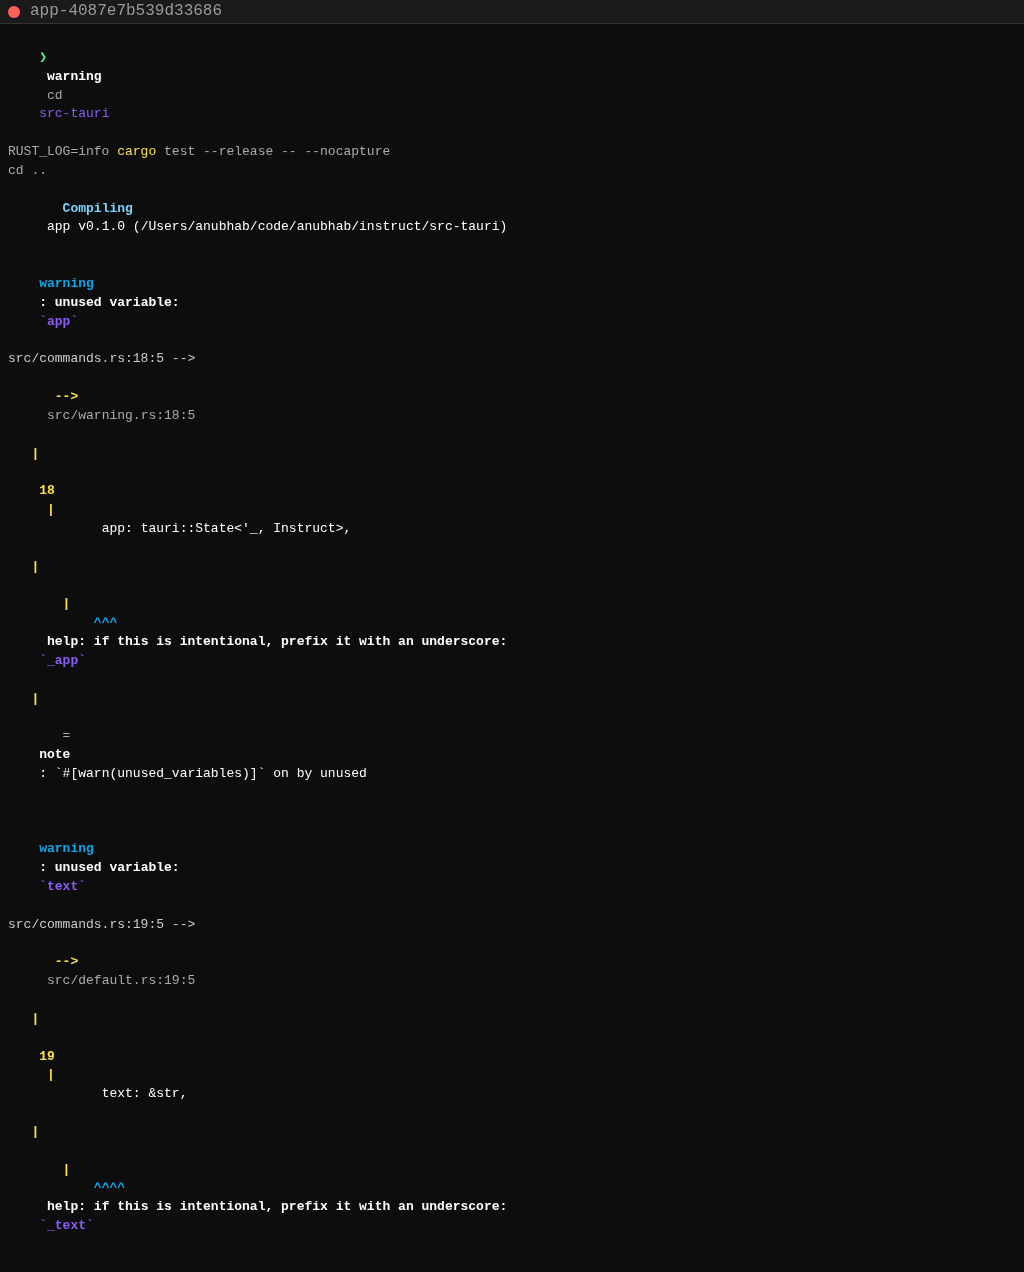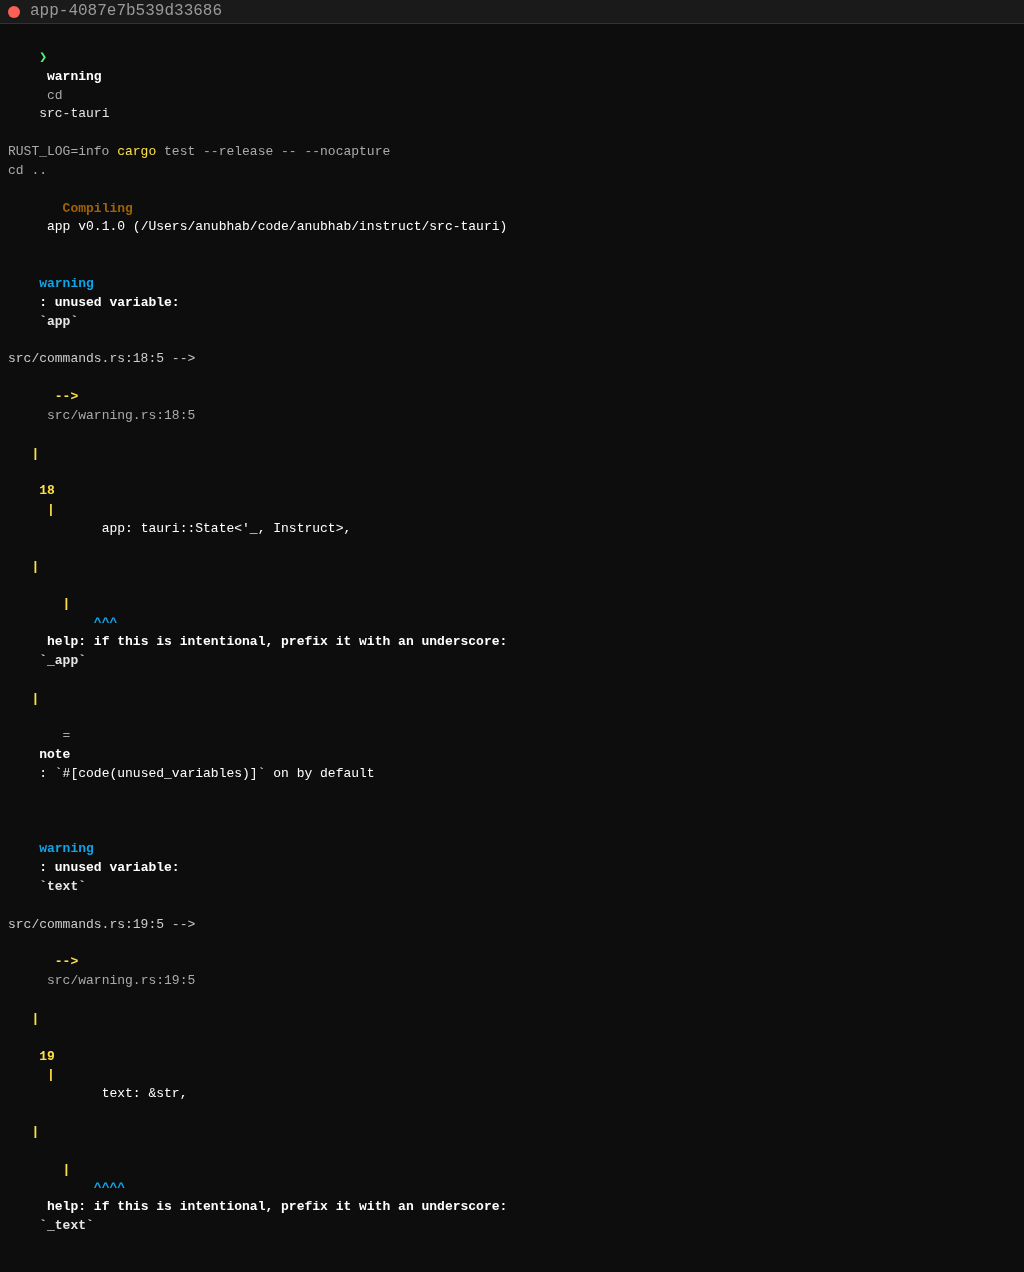--- a/index.html
+++ b/index.html
@@ -47,24 +47,24 @@
       padding: 6px 8px;
     }
 
     .line {
       white-space: pre;
       display: block;
     }
 
     .c-white { color: #ffffff; }
     .c-gray { color: #aaaaaa; }
-    .c-green { color: #a16207; }
+    .c-green { color: #7dd3fc; }
     .c-yellow { color: #0ea5e9; }
     .c-blue { color: #fde047; }
-    .c-cyan { color: #e5e5e5; text-align: right; }
+    .c-cyan { color: #8b5cf6; text-align: right; }
 
     .bold { font-weight: bold; }
 
     .prompt-arrow {
       color: #50fa7b;
       font-weight: bold;
     }
 
     @keyframes blink {
       0%, 100% { opacity: 1; }
@@ -132,37 +132,37 @@
     <span class="c-white bold"> help: if this is intentional, prefix it with an underscore: </span>
     <span class="c-cyan bold">`_app`</span>
   </span>
 
   <span class="line c-blue bold">   |</span>
 
   
   <span class="line">
     <span class="c-gray">   = </span>
     <span class="c-white bold">note</span>
-    <span class="c-white">: `#[code(unused_variables)]` on by default</span>
+    <span class="c-white">: `#[warn(unused_variables)]` on by unused</span>
   </span>
 
   
   <span class="line">&nbsp;</span>
 
   
   <span class="line">
     <span class="c-yellow bold">warning</span>
     <span class="c-white bold">: unused variable: </span>
     <span class="c-cyan bold">`text`</span>
   </span>
 
    src/commands.rs:19:5 --&gt;
   <span class="line">
     <span class="c-blue bold">  --&gt;</span>
-    <span class="c-gray"> src/warning.rs:19:5</span>
+    <span class="c-gray"> src/default.rs:19:5</span>
   </span>
 
   <span class="line c-blue bold">   |</span>
 
   
   <span class="line">
     <span class="c-blue bold">19</span>
     <span class="c-blue bold"> |</span>
     <span class="c-white">        text: &amp;str,</span>
   </span>

